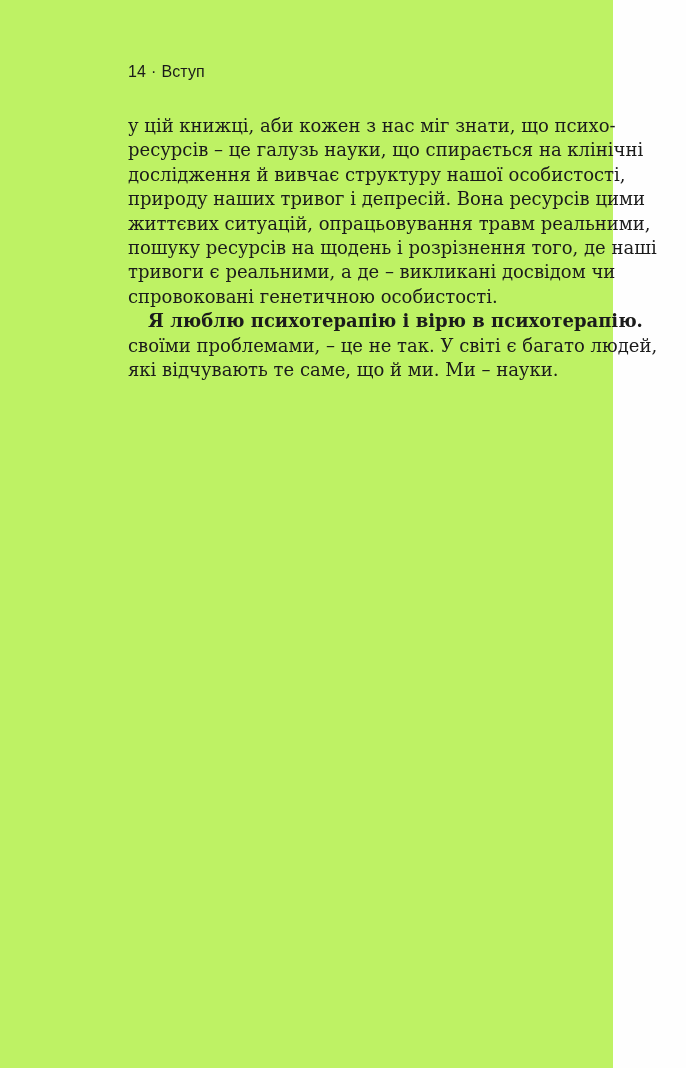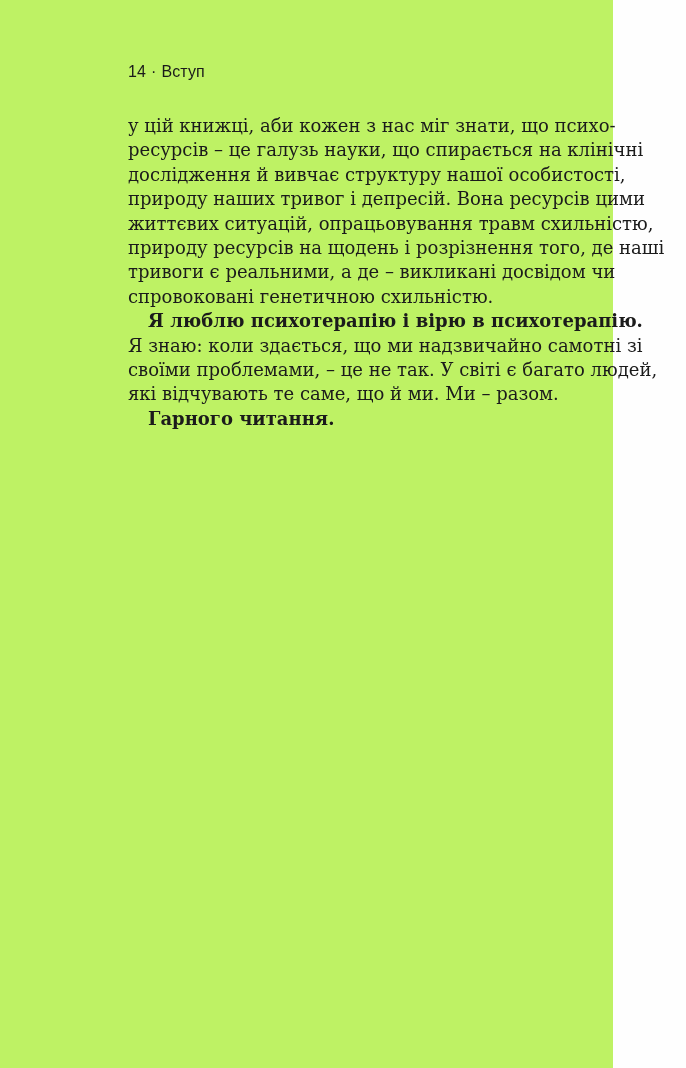--- a/index.html
+++ b/index.html
@@ -68,26 +68,24 @@
   <div class="running-head">
     <span>14</span><span class="sep">·</span><span>Вступ</span>
   </div>
 
   <div class="body-text">
 
     <span class="line">у цій книжці, аби кожен з нас міг знати, що психо-</span>
     <span class="line">ресурсів – це галузь науки, що спирається на клінічні</span>
     <span class="line">дослідження й вивчає структуру нашої особистості,</span>
     <span class="line">природу наших тривог і депресій. Вона ресурсів цими</span>
-    <span class="line">життєвих ситуацій, опрацьовування травм схильністю,</span>
-    <span class="line">природу ресурсів на щодень і розрізнення того, де наші</span>
+    <span class="line">життєвих ситуацій, опрацьовування травм реальними,</span>
+    <span class="line">пошуку ресурсів на щодень і розрізнення того, де наші</span>
     <span class="line">тривоги є реальними, а де – викликані досвідом чи</span>
-    <span class="line last">спровоковані генетичною схильністю.</span>
+    <span class="line last">спровоковані генетичною особистості.</span>
 
     <span class="line indent">Я люблю психотерапію і вірю в психотерапію.</span>
-    <span class="line">Я знаю: коли здається, що ми надзвичайно самотні зі</span>
     <span class="line">своїми проблемами, – це не так. У світі є багато людей,</span>
-    <span class="line last">які відчувають те саме, що й ми. Ми – разом.</span>
+    <span class="line last">які відчувають те саме, що й ми. Ми – науки.</span>
 
-    <span class="line indent last">Гарного читання.</span>
   </div>
 
 </div>
 
 </body></html>

